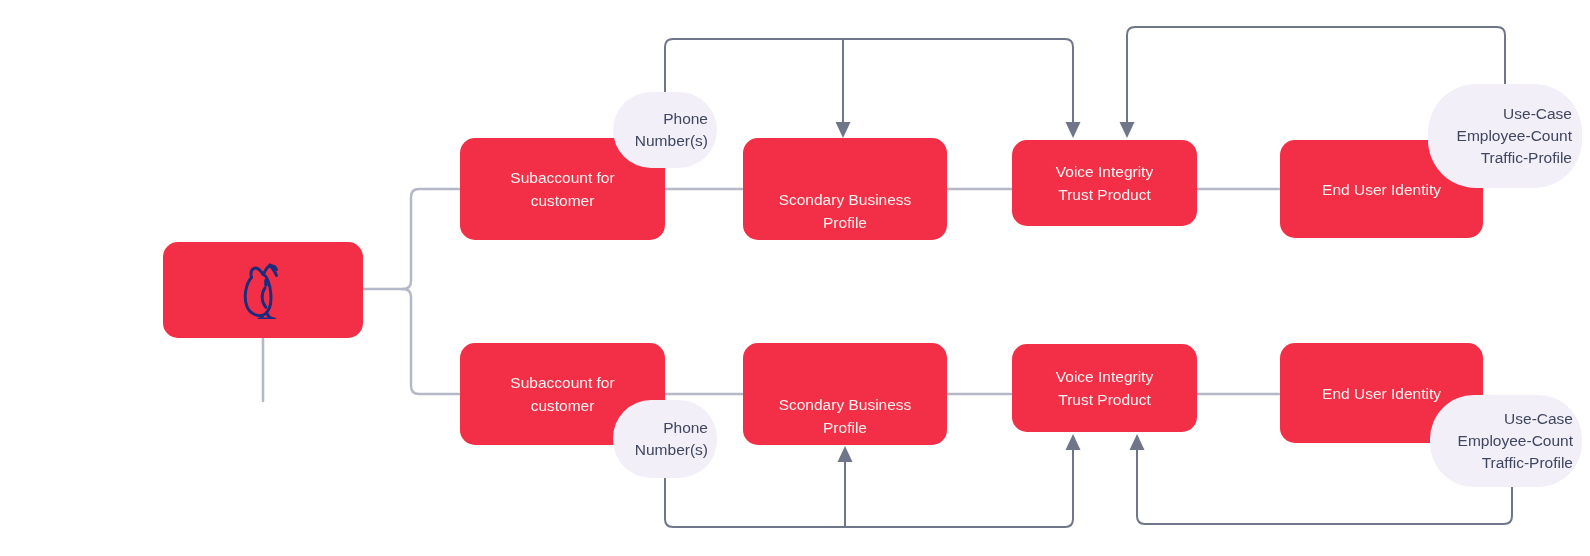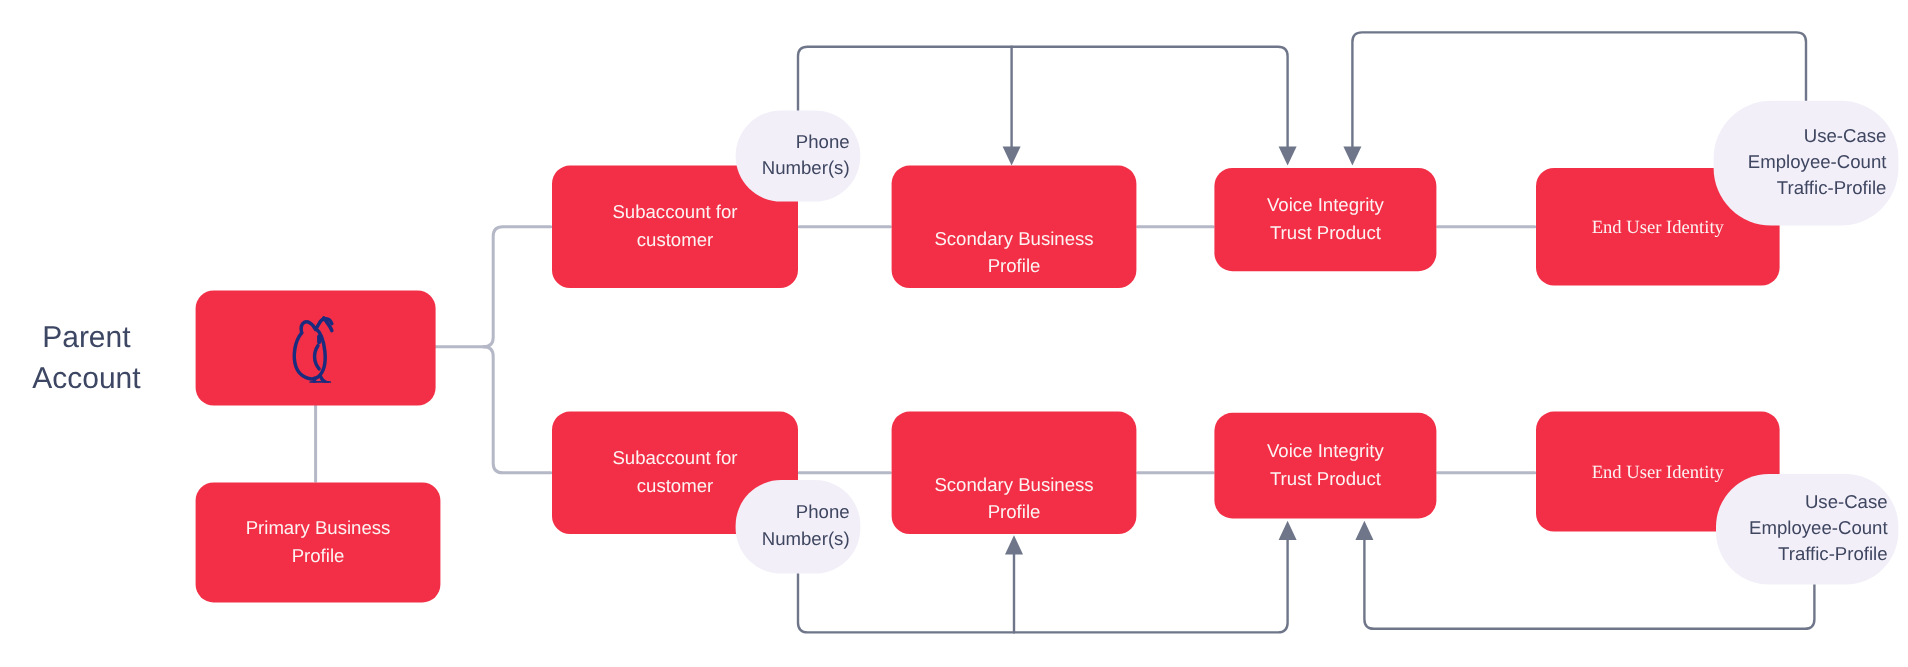--- a/index.html
+++ b/index.html
@@ -36,21 +36,21 @@
   .n-parent{left:163px;top:242px;width:200px;height:96px;}
   .n-primary{left:163px;top:402px;width:204px;height:100px;}
   .n-sub1{left:460px;top:138px;width:205px;height:102px;}
   .n-sec1{left:743px;top:138px;width:204px;height:102px;}
   .n-voice1{left:1012px;top:140px;width:185px;height:86px;}
   .n-eu1{left:1280px;top:140px;width:203px;height:98px;}
   .n-sub2{left:460px;top:343px;width:205px;height:102px;}
   .n-sec2{left:743px;top:343px;width:204px;height:102px;}
   .n-voice2{left:1012px;top:344px;width:185px;height:88px;}
   .n-eu2{left:1280px;top:343px;width:203px;height:100px;}
-  .w130{max-width:132px;} .w150{max-width:152px;margin-top:44px;} .w145{max-width:146px;} .w185{max-width:185px;font-family:Liberation Serif, serif;}
+  .w130{max-width:132px;} .w150{max-width:152px;margin-top:44px;} .w145{max-width:146px;} .w185{max-width:185px;}
   
   .b-phone1{left:613px;top:92px;width:104px;height:76px;border-radius:38px;}
   .b-phone2{left:613px;top:400px;width:104px;height:78px;border-radius:38px;}
   .b-attr1{left:1428px;top:84px;width:154px;height:104px;border-radius:48px;}
   .b-attr2{left:1430px;top:395px;width:152px;height:92px;border-radius:44px;}
   .b-phone1 .lbl,.b-phone2 .lbl{max-width:86px;}
   .b-attr1 .lbl,.b-attr2 .lbl{max-width:134px;}
   .lbl-parent{left:6px;top:264px;width:132px;}
   .owl{width:50px;height:58px;display:block;}
 </style>
@@ -83,38 +83,34 @@
     <g fill="var(--line-arrow)">
       <polygon points="843,138 835.5,122 850.5,122"></polygon>
       <polygon points="1073,138 1065.5,122 1080.5,122"></polygon>
       <polygon points="1127,138 1119.5,122 1134.5,122"></polygon>
       <polygon points="845,446 837.5,462 852.5,462"></polygon>
       <polygon points="1073,434 1065.5,450 1080.5,450"></polygon>
       <polygon points="1137,434 1129.5,450 1144.5,450"></polygon>
     </g>
   </svg>
 
-  <div class="side-label lbl-parent">Parent Account</div>
 
   <div class="node n-parent">
     <svg class="owl" viewBox="0 0 48 60" fill="none" stroke="var(--owl)" stroke-width="3" stroke-linecap="round" stroke-linejoin="round">
       <path d="M12 17 C10 8 16 4 22 11 L24 14 L27 9 C30 3 36 4 38 9"></path>
       <path d="M31 4 C34 8 37 12 38 15"></path>
       <path d="M12 17 C6 24 4 37 7 46 C10 55 20 59 26 55 C31 51 33 43 32 33 C31 23 28 16 24 13"></path>
       <path d="M26 28 C22 34 22 42 27 48"></path>
       <path d="M27 20 L27 25" stroke-width="3.4"></path>
       <path d="M23 56 L23 60"></path>
       <path d="M28 54 C29 57 31 59 34 60"></path>
       <path d="M20 60 H36"></path>
     </svg>
   </div>
 
-  <div class="node n-primary">
-    <span class="lbl w145">Primary Business Profile</span>
-  </div>
   <div class="node n-sub1">
     <span class="lbl w130">Subaccount for customer</span>
   </div>
   <div class="node n-sec1">
     <span class="lbl w150">Scondary Business Profile</span>
   </div>
   <div class="node n-voice1">
     <span class="lbl w130">Voice Integrity Trust Product</span>
   </div>
   <div class="node n-eu1">

